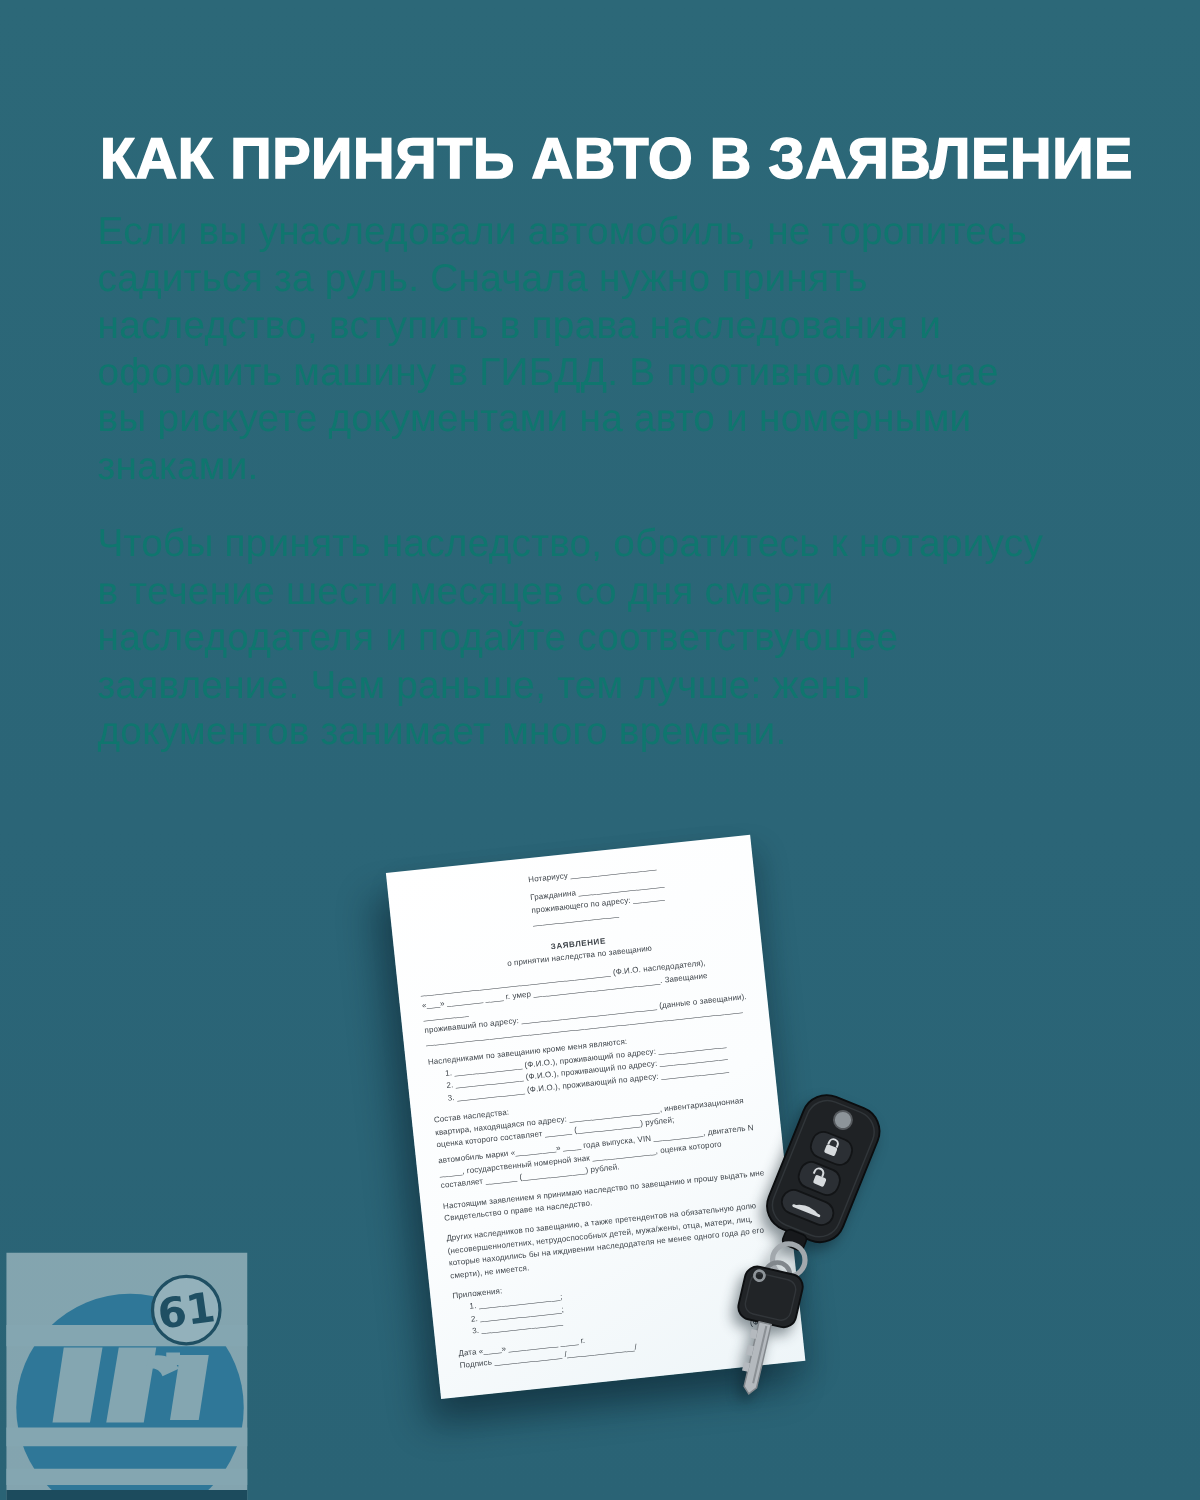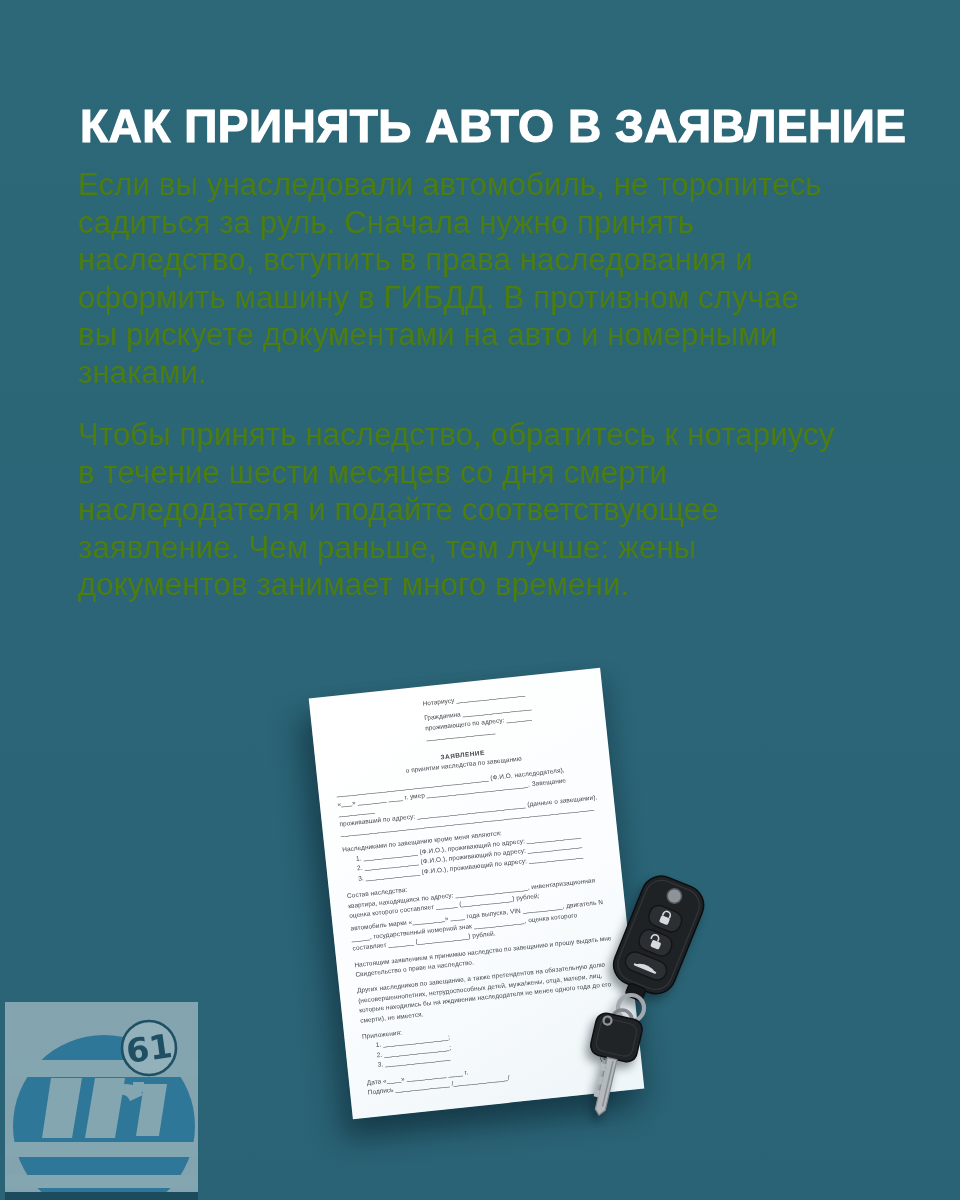--- a/index.html
+++ b/index.html
@@ -8,21 +8,21 @@
     background:linear-gradient(180deg,#2c6878 0%,#2b6577 55%,#2a6375 100%);
     font-family:"Liberation Sans",sans-serif;
   }
   .headline{
     position:absolute;left:80px;top:102px;width:840px;margin:0;
     font-size:46px;line-height:1.05;font-weight:700;color:#ffffff;
     letter-spacing:.5px;-webkit-text-stroke:1.2px #ffffff;
   }
   .bodytext{
     position:absolute;left:78px;width:856px;margin:0;
-    font-size:31px;line-height:37.6px;color:#4d7c0f;
+    font-size:31px;line-height:37.6px;color:#0f766e;
     white-space:pre-line;letter-spacing:.2px;
   }
   .p1{top:166px;}
   .p2{top:416px;}
 
   
   .paper{
     position:absolute;left:330px;top:682px;width:293px;height:423px;
     background:linear-gradient(155deg,#ffffff 0%,#fbfdfe 55%,#eef5f8 100%);
     transform:rotate(-6deg);transform-origin:50% 50%;

